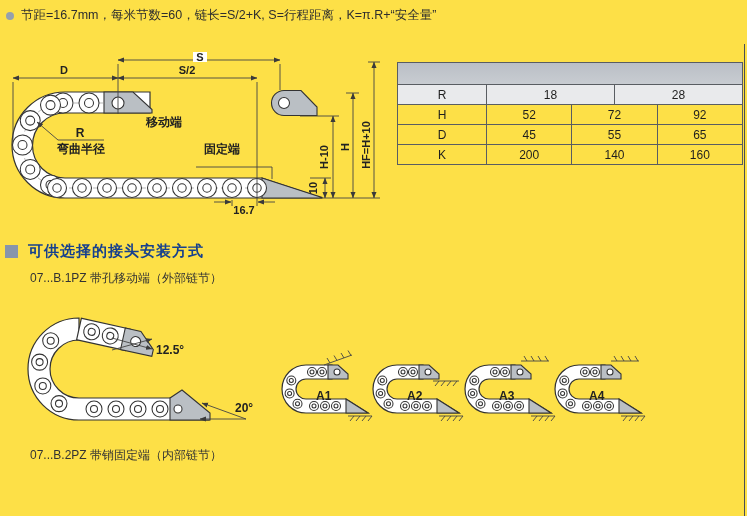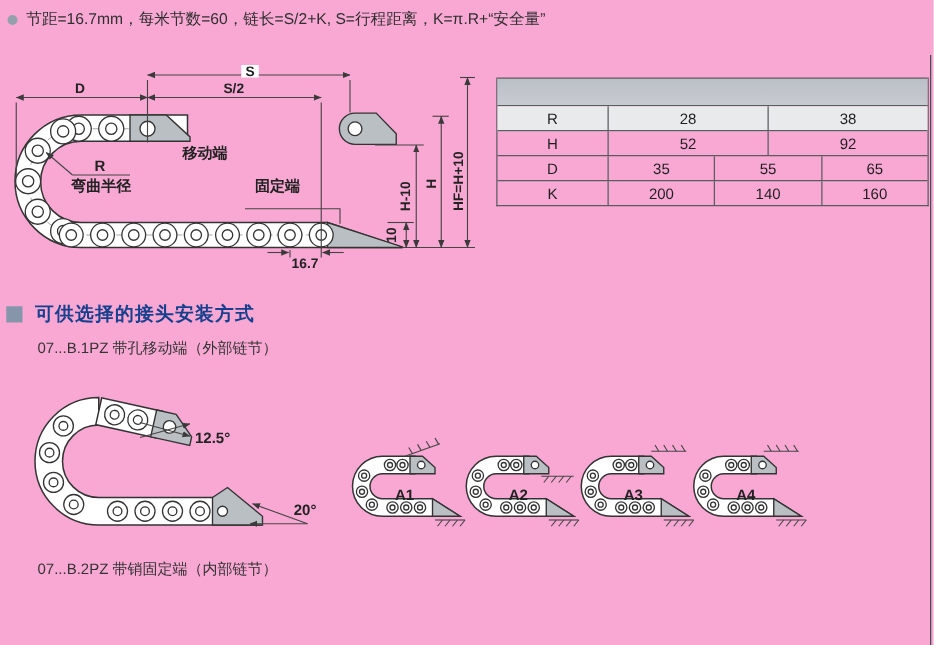--- a/index.html
+++ b/index.html
@@ -1,16 +1,16 @@
 <!DOCTYPE html>
 <html><head>
 <meta charset="utf-8">
 <style>
   html,body{margin:0;padding:0;background:#fff;}
-  .page{position:relative;width:747px;height:516px;background:#f9a8d4;overflow:hidden;
+  .page{position:relative;width:747px;height:516px;background:#fde047;overflow:hidden;
         font-family:"Liberation Sans","DejaVu Sans",sans-serif;color:#2b2b2b;}
   .intro{position:absolute;left:6px;top:7px;display:flex;align-items:center;gap:7px;
          font-size:12.5px;color:#2e2e2e;}
   .intro .dot{width:8px;height:8px;border-radius:50%;background:#96a0ac;flex:0 0 auto;}
   
   .spec-table{position:absolute;left:397px;top:62px;width:344px;
               border-left:1px solid #595d62;border-right:1px solid #595d62;
               border-bottom:1px solid #595d62;font-size:12px;color:#1e1e1e;}
   .spec-header{height:21px;background:linear-gradient(#babfc6,#c8ccd1);
                border-top:1px solid #595d62;border-bottom:1px solid #595d62;}
@@ -146,31 +146,32 @@
     <text class="dimtxt" x="317" y="136" text-anchor="middle" transform="rotate(-90 317 136)" font-size="10">10</text>
     <text class="dimtxt" x="328" y="105" text-anchor="middle" transform="rotate(-90 328 105)">H-10</text>
     <text class="dimtxt" x="349" y="95" text-anchor="middle" transform="rotate(-90 349 95)" font-size="12">H</text>
     <text class="dimtxt" x="370" y="93" text-anchor="middle" transform="rotate(-90 370 93)">HF=H+10</text>
   </svg>
 
   <div class="spec-table">
     <div class="spec-header"></div>
     <div class="spec-row shaded">
       <div class="c0">R</div>
+      <div class="c">18</div>
       <div class="c">28</div>
-      <div class="c">38</div>
     </div>
     <div class="spec-row">
       <div class="c0">H</div>
       <div class="c">52</div>
+      <div class="c">72</div>
       <div class="c">92</div>
     </div>
     <div class="spec-row">
       <div class="c0">D</div>
-      <div class="c">35</div>
+      <div class="c">45</div>
       <div class="c">55</div>
       <div class="c">65</div>
     </div>
     <div class="spec-row">
       <div class="c0">K</div>
       <div class="c">200</div>
       <div class="c">140</div>
       <div class="c">160</div>
     </div>
   </div>

